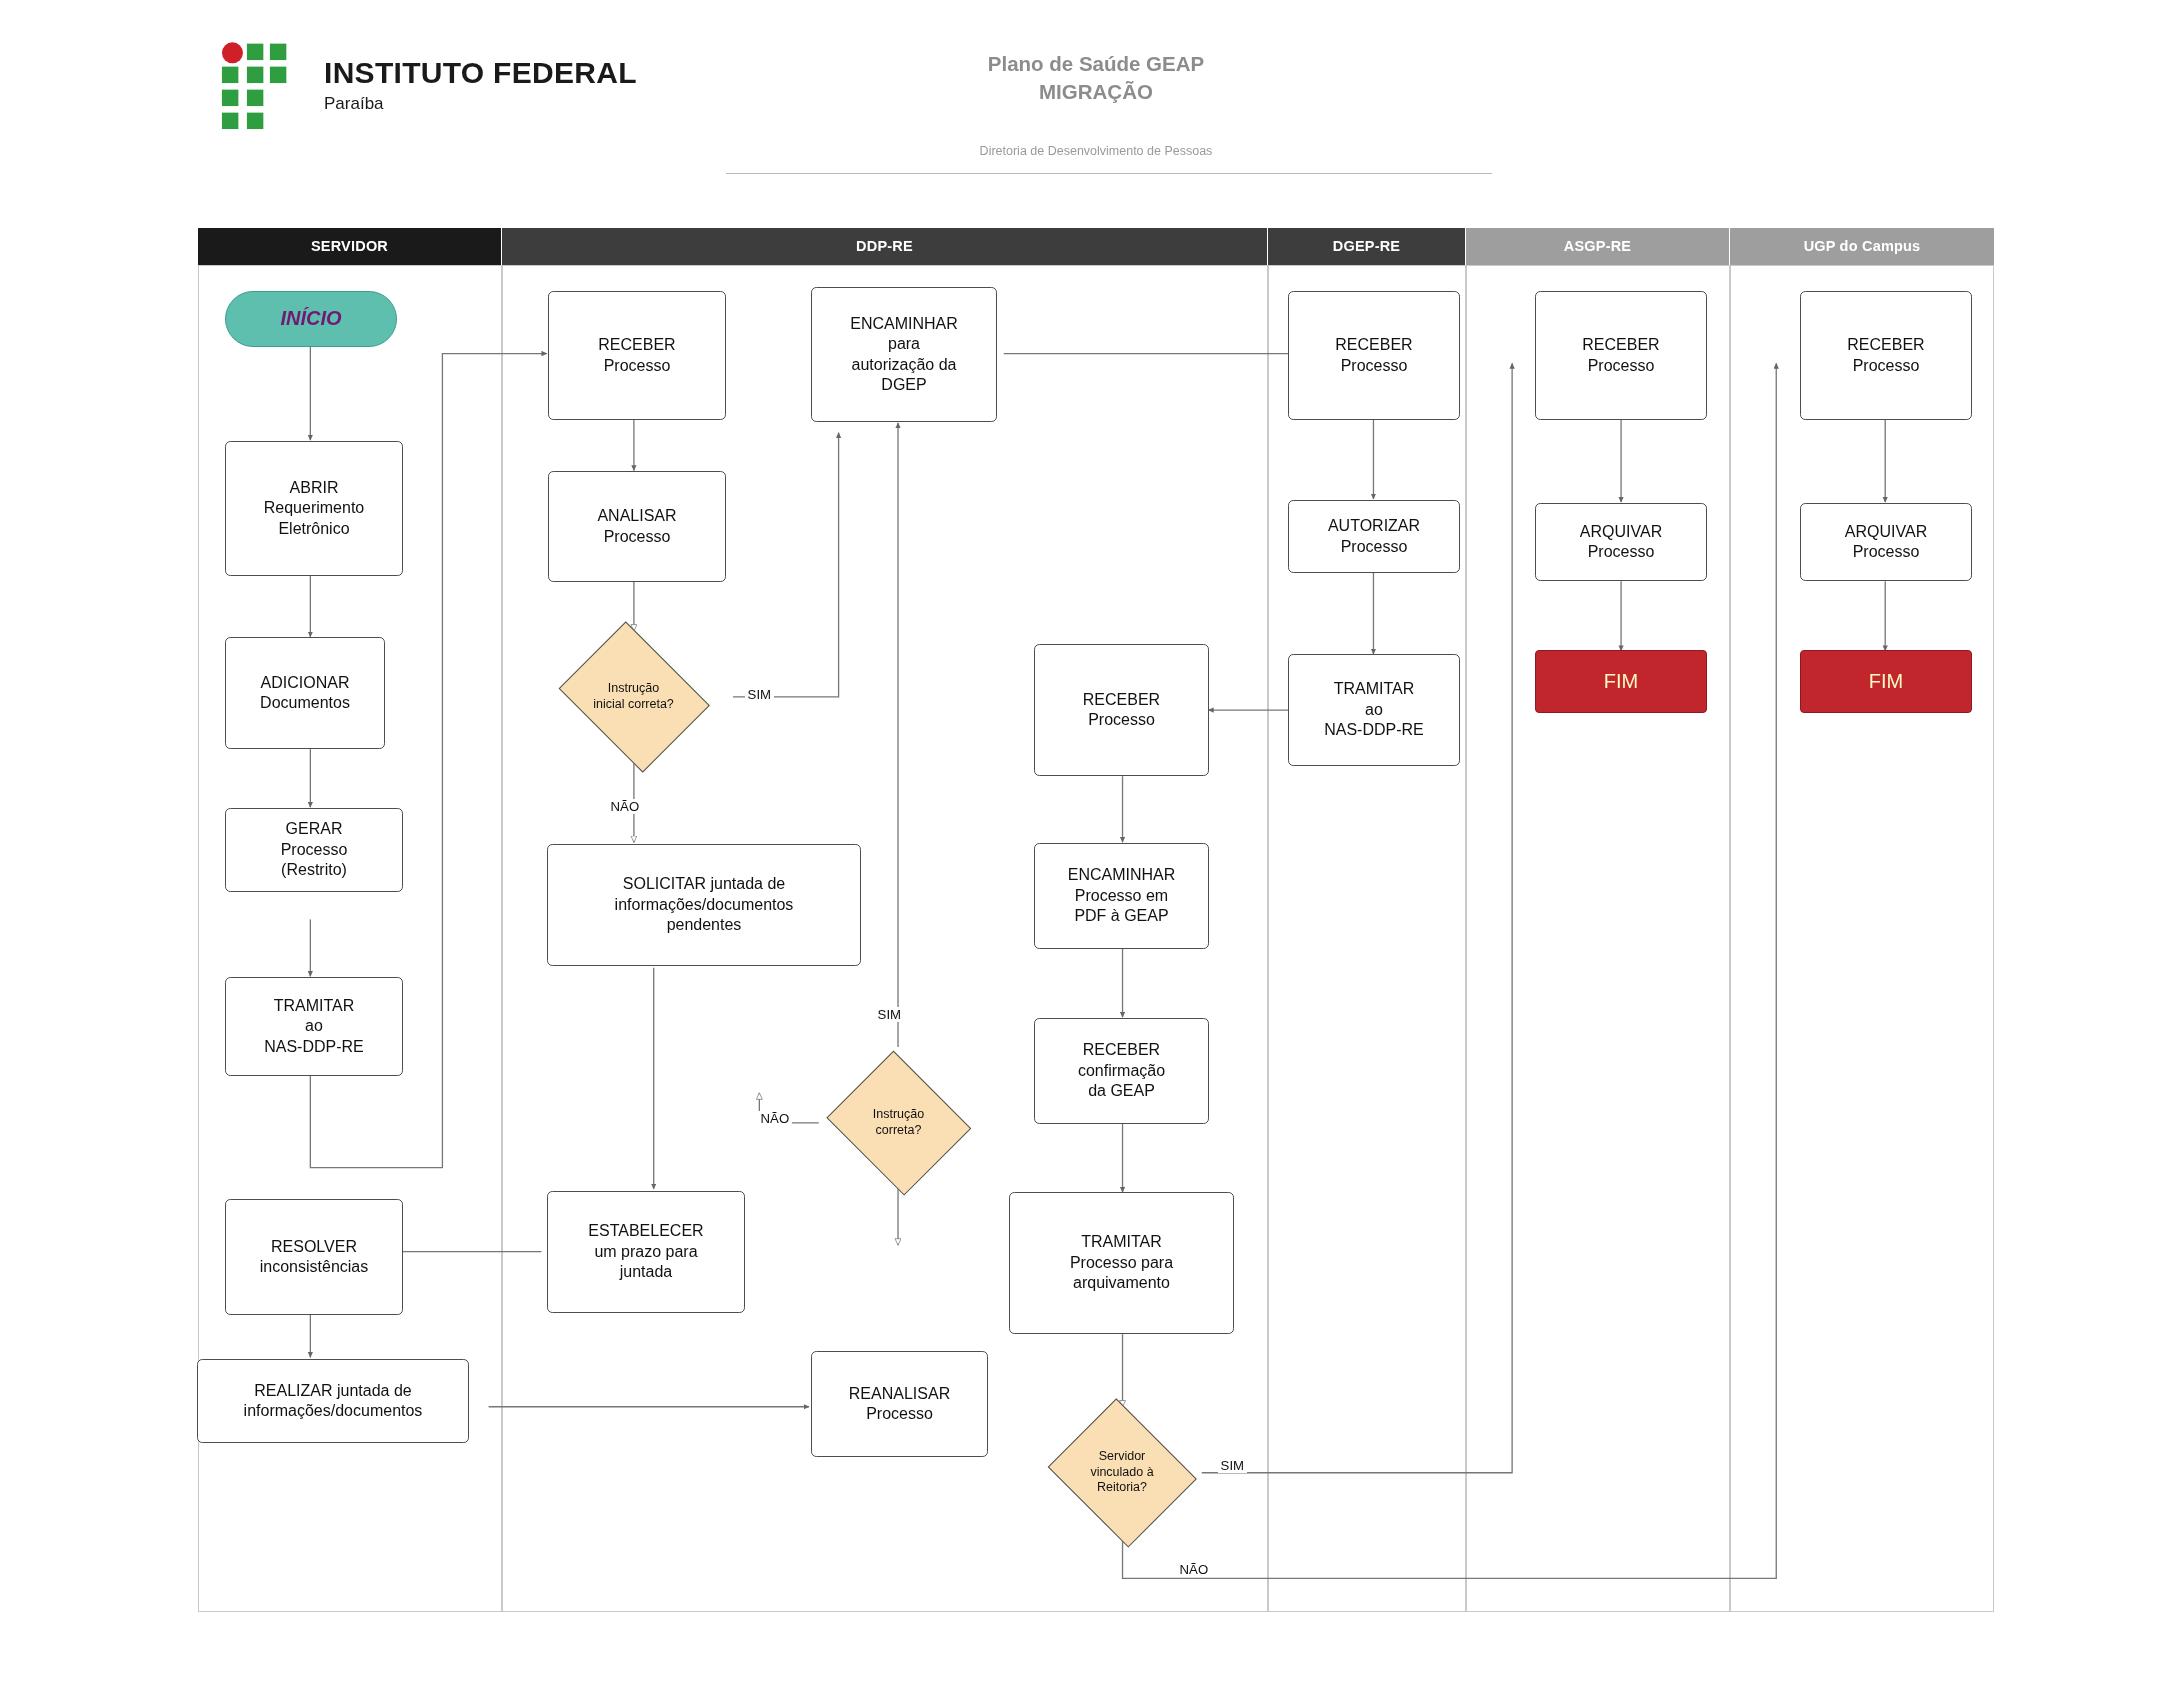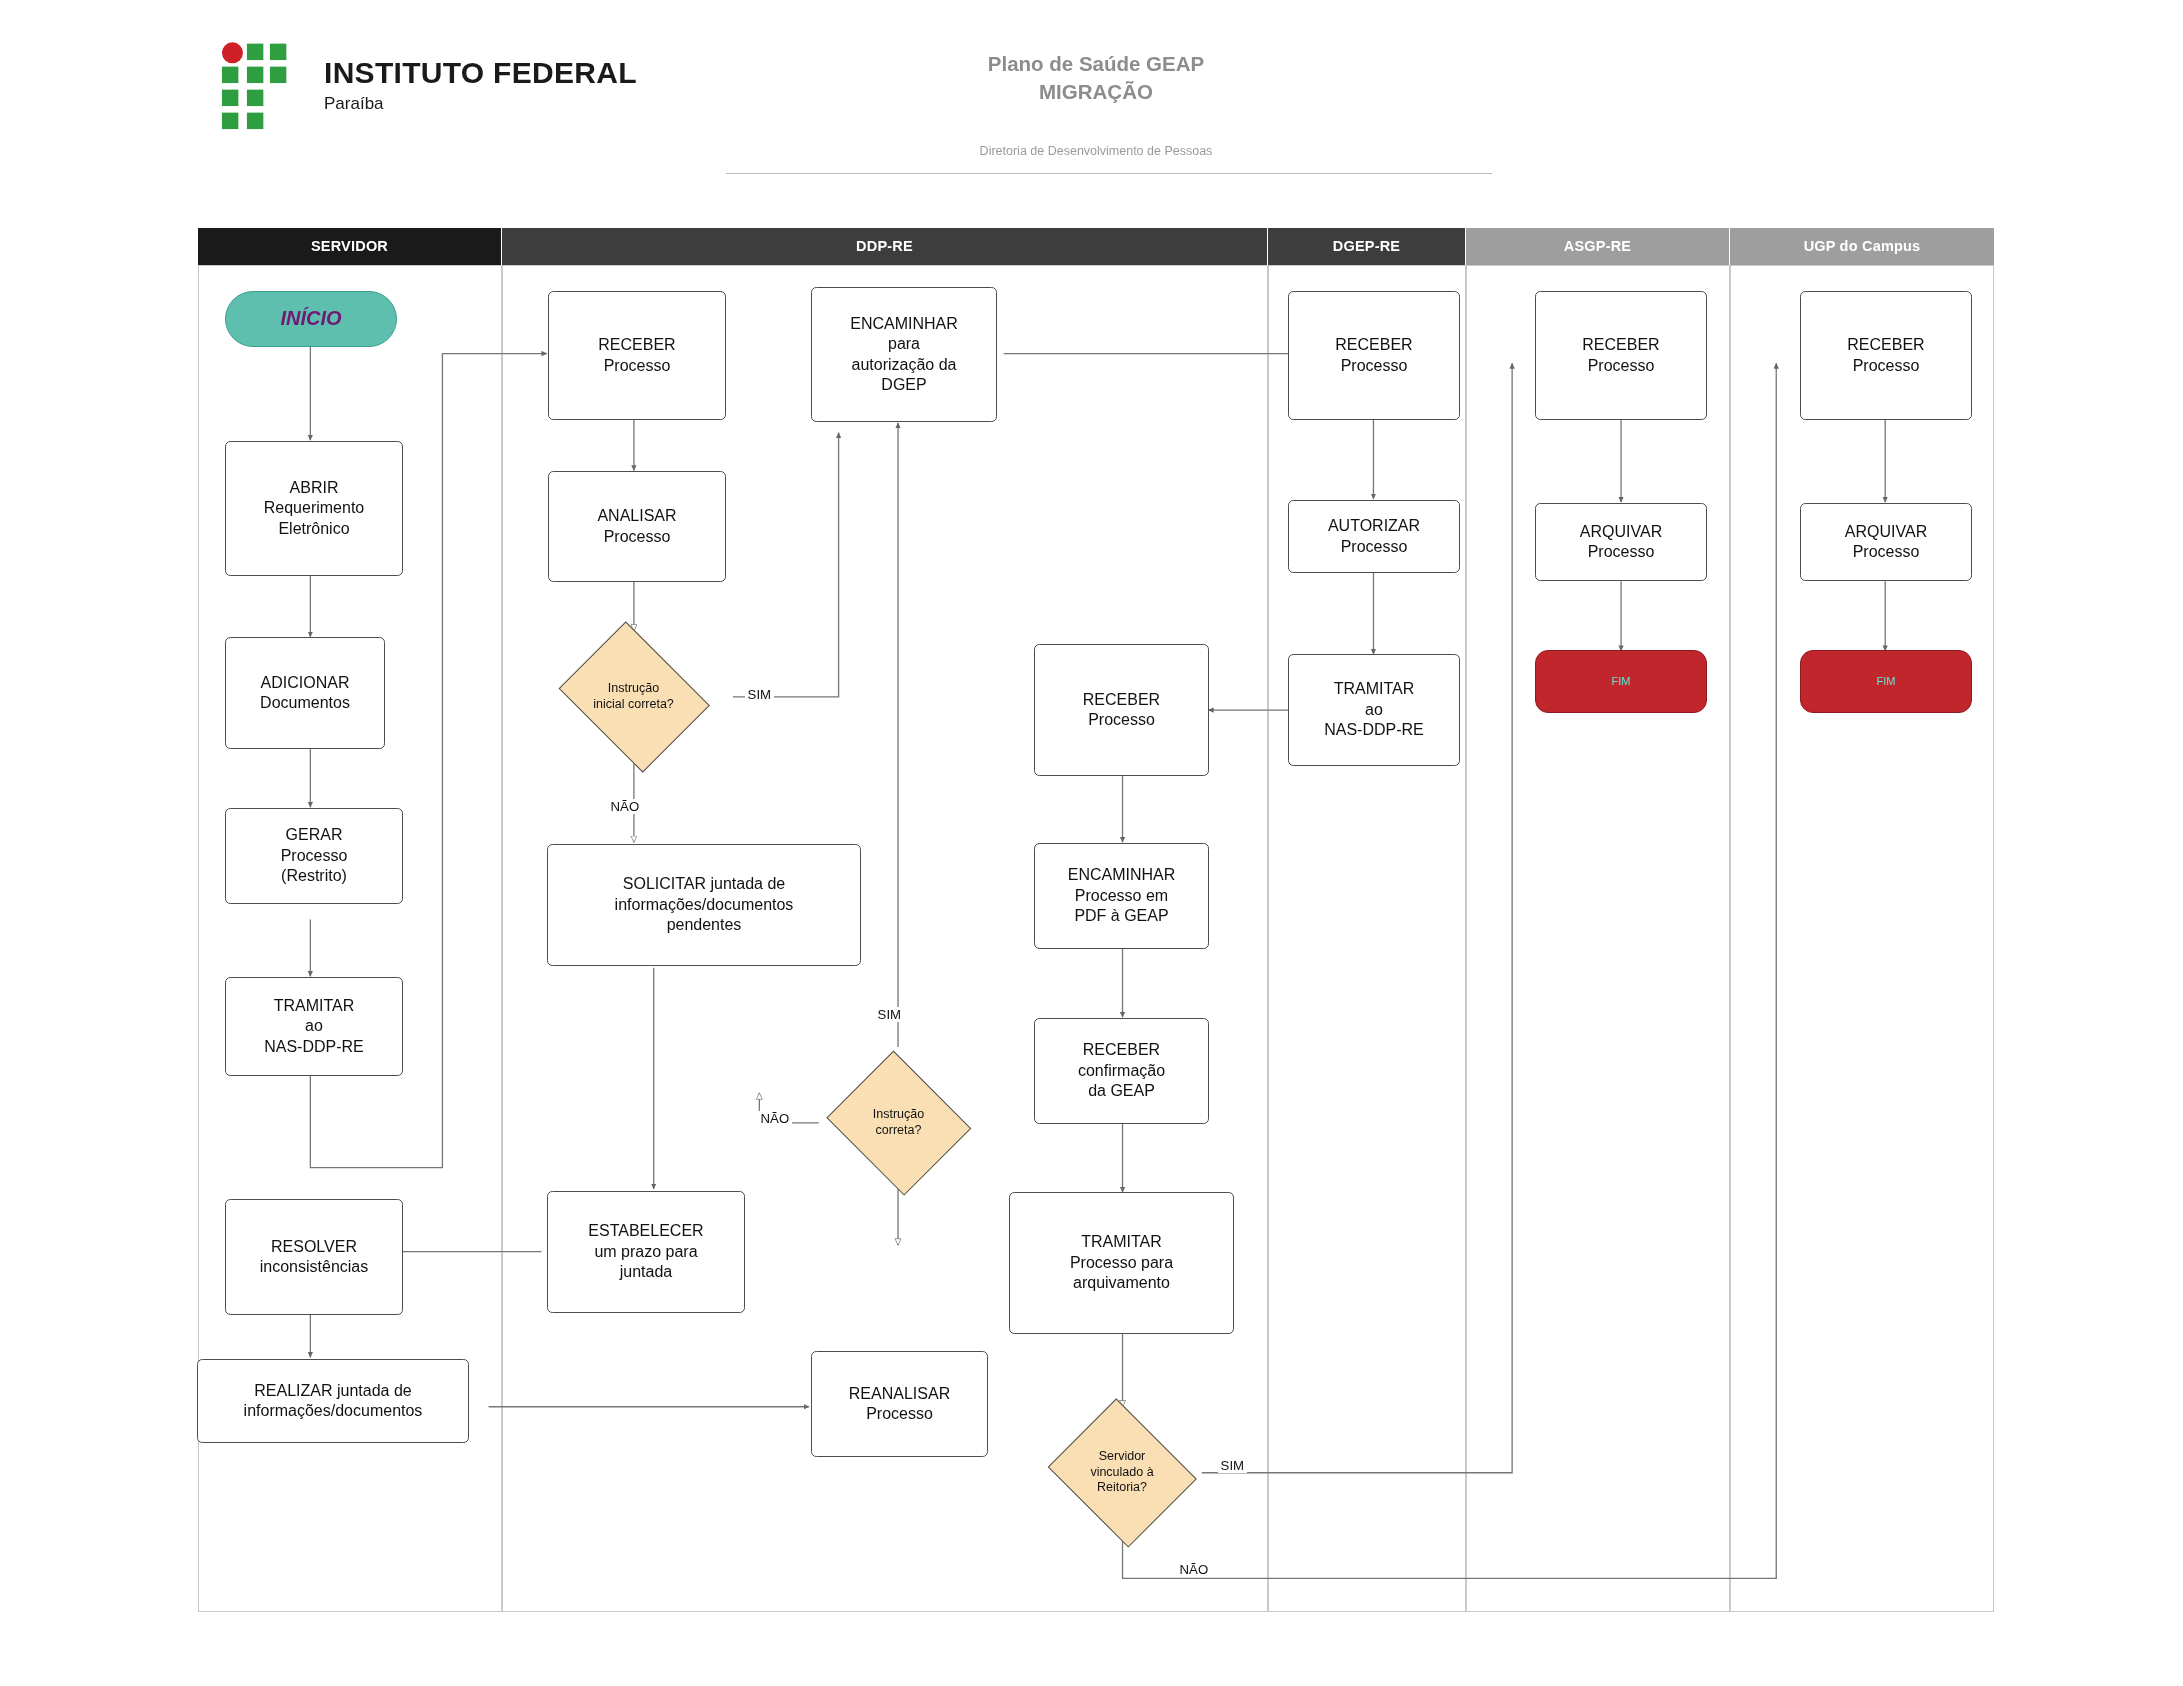--- a/index.html
+++ b/index.html
@@ -128,23 +128,23 @@
     border: 0.7px solid #3a9e8d;
     border-radius: 29px;
     font-style: italic;
     font-weight: bold;
     font-size: 20px;
     color: #701a75;
   }
   .node.end {
     background: #c1262d;
     border: 0.7px solid #8d1a20;
-    border-radius: 13px;
-    color: #5eead4;
-    font-size: 11px;
+    border-radius: 4px;
+    color: #fef9c3;
+    font-size: 20px;
   }
   .diamond {
     position: absolute;
     box-sizing: border-box;
   }
   .diamond .shape {
     position: absolute;
     left: 50%;
     top: 50%;
     width: 70.7%;
@@ -278,21 +278,21 @@
       <path d="M2855,880 L2855,985" marker-end="url(#ah)"></path>
     </g>
   </svg>
 
   <div class="node start" style="left:225px; top:291px; width:172px; height:56px;">INÍCIO</div>
   <div class="node" style="left:225px; top:441px; width:178px; height:135px; white-space:pre-line;">ABRIR
 Requerimento
 Eletrônico</div>
   <div class="node" style="left:225px; top:637px; width:160px; height:112px; white-space:pre-line;">ADICIONAR
 Documentos</div>
-  <div class="node" style="left:225px; top:808px; width:178px; height:96px; white-space:pre-line;">GERAR
+  <div class="node" style="left:225px; top:808px; width:178px; height:84px; white-space:pre-line;">GERAR
 Processo
 (Restrito)</div>
   <div class="node" style="left:225px; top:977px; width:178px; height:99px; white-space:pre-line;">TRAMITAR
 ao
 NAS-DDP-RE</div>
   <div class="node" style="left:225px; top:1199px; width:178px; height:116px; white-space:pre-line;">RESOLVER
 inconsistências</div>
   <div class="node" style="left:197px; top:1359px; width:272px; height:84px; white-space:pre-line;">REALIZAR  juntada de
 informações/documentos</div>
 

